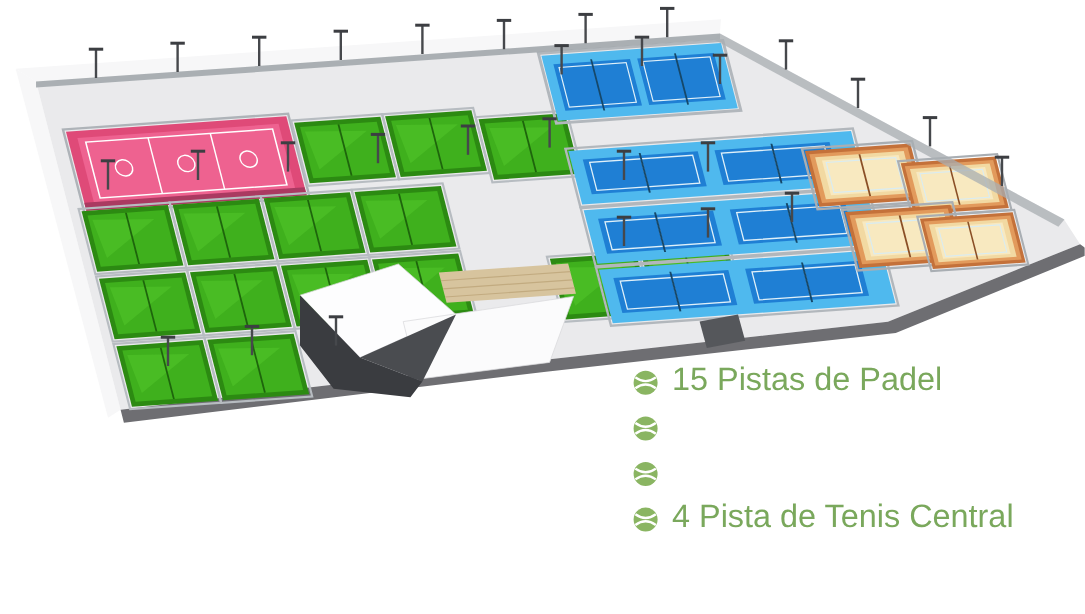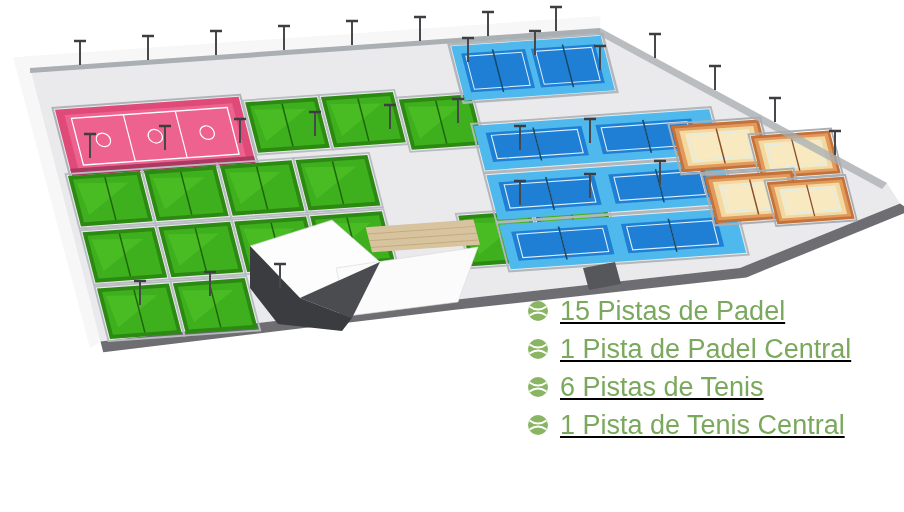--- a/index.html
+++ b/index.html
@@ -3,21 +3,21 @@
 <meta charset="utf-8">
 <style>
   html,body{margin:0;padding:0;background:#ffffff;width:904px;height:512px;overflow:hidden;
     font-family:"Liberation Sans",sans-serif;}
   .stage{position:relative;width:904px;height:512px;background:#ffffff;}
   .scene{position:absolute;left:0;top:0;}
   .platform{fill:#eaeaec;}
   .curb{fill:#f7f7f8;}
   .skirt{fill:#6e6e72;}
   .legend{position:absolute;left:527px;top:292px;display:flex;flex-direction:column;}
-  .legend-row{display:flex;align-items:center;height:38px;text-decoration:underline;}
+  .legend-row{display:flex;align-items:flex-end;height:38px;}
   .legend-row .ball{width:22px;height:22px;margin-right:11px;flex:0 0 auto;}
   .legend-row .lbl{color:#7aa85c;font-size:27px;line-height:1;white-space:nowrap;}
 </style>
 </head>
 <body>
 
 <div class="stage">
 
   <svg class="scene" width="904" height="512" viewBox="0 0 904 512">
     <defs>
@@ -194,33 +194,31 @@
         <path d="M2.5,15.5 C8,11.5 14,11.5 19.5,15.5" stroke="#ffffff" stroke-width="2" fill="none"></path>
       </svg>
       <span class="lbl">15 Pistas de Padel</span>
     </div>
     <div class="legend-row">
       <svg class="ball" viewBox="0 0 22 22">
         <circle cx="11" cy="11" r="10" fill="#8ab562"></circle>
         <path d="M2.5,6.5 C8,10.5 14,10.5 19.5,6.5" stroke="#ffffff" stroke-width="2" fill="none"></path>
         <path d="M2.5,15.5 C8,11.5 14,11.5 19.5,15.5" stroke="#ffffff" stroke-width="2" fill="none"></path>
       </svg>
-      <span class="lbl">1 Pista de Padel Central</span>
-    </div>
-    <div class="legend-row">
-      <svg class="ball" viewBox="0 0 22 22">
-        <circle cx="11" cy="11" r="10" fill="#8ab562"></circle>
-        <path d="M2.5,6.5 C8,10.5 14,10.5 19.5,6.5" stroke="#ffffff" stroke-width="2" fill="none"></path>
-        <path d="M2.5,15.5 C8,11.5 14,11.5 19.5,15.5" stroke="#ffffff" stroke-width="2" fill="none"></path>
-      </svg>
-      <span class="lbl">6 Pistas de Tenis</span>
-    </div>
-    <div class="legend-row">
-      <svg class="ball" viewBox="0 0 22 22">
-        <circle cx="11" cy="11" r="10" fill="#8ab562"></circle>
-        <path d="M2.5,6.5 C8,10.5 14,10.5 19.5,6.5" stroke="#ffffff" stroke-width="2" fill="none"></path>
-        <path d="M2.5,15.5 C8,11.5 14,11.5 19.5,15.5" stroke="#ffffff" stroke-width="2" fill="none"></path>
-      </svg>
-      <span class="lbl">1 Pista de Tenis Central</span>
+    </div>
+    <div class="legend-row">
+      <svg class="ball" viewBox="0 0 22 22">
+        <circle cx="11" cy="11" r="10" fill="#8ab562"></circle>
+        <path d="M2.5,6.5 C8,10.5 14,10.5 19.5,6.5" stroke="#ffffff" stroke-width="2" fill="none"></path>
+        <path d="M2.5,15.5 C8,11.5 14,11.5 19.5,15.5" stroke="#ffffff" stroke-width="2" fill="none"></path>
+      </svg>
+    </div>
+    <div class="legend-row">
+      <svg class="ball" viewBox="0 0 22 22">
+        <circle cx="11" cy="11" r="10" fill="#8ab562"></circle>
+        <path d="M2.5,6.5 C8,10.5 14,10.5 19.5,6.5" stroke="#ffffff" stroke-width="2" fill="none"></path>
+        <path d="M2.5,15.5 C8,11.5 14,11.5 19.5,15.5" stroke="#ffffff" stroke-width="2" fill="none"></path>
+      </svg>
+      <span class="lbl">4 Pista de Tenis Central</span>
     </div>
   </div>
 
 </div>
 
 </body></html>

